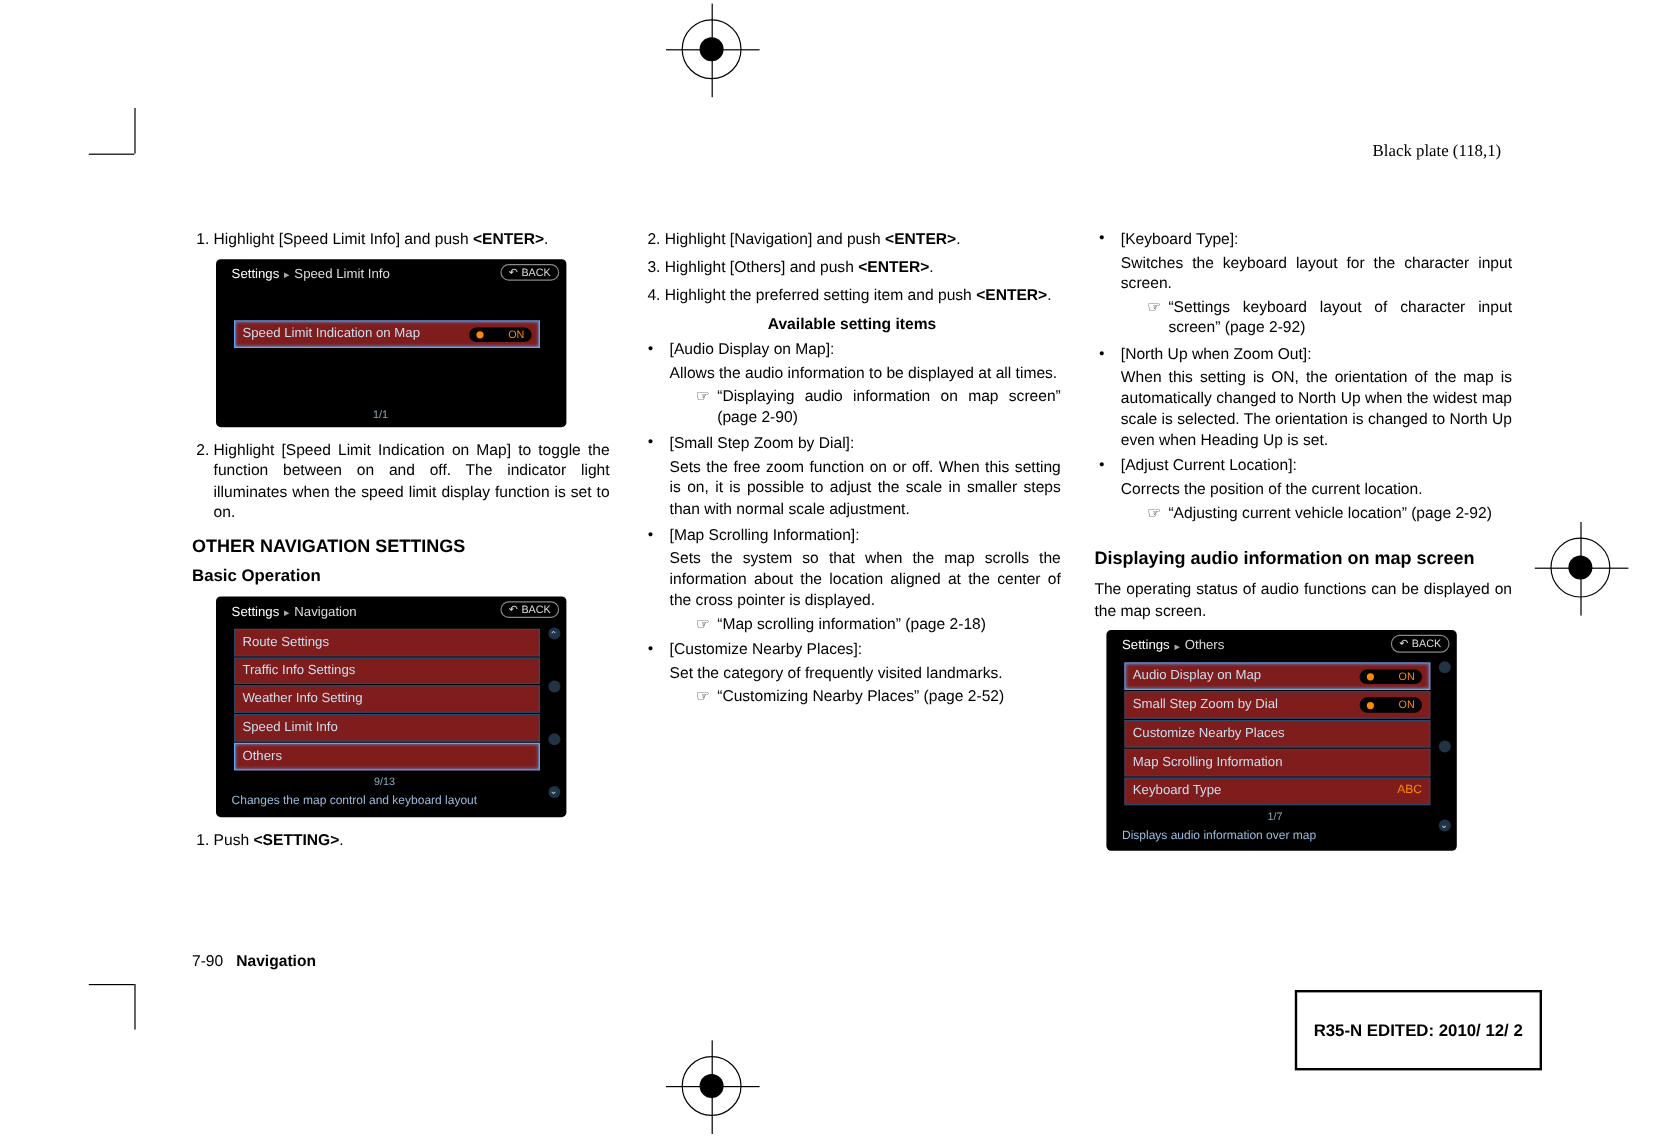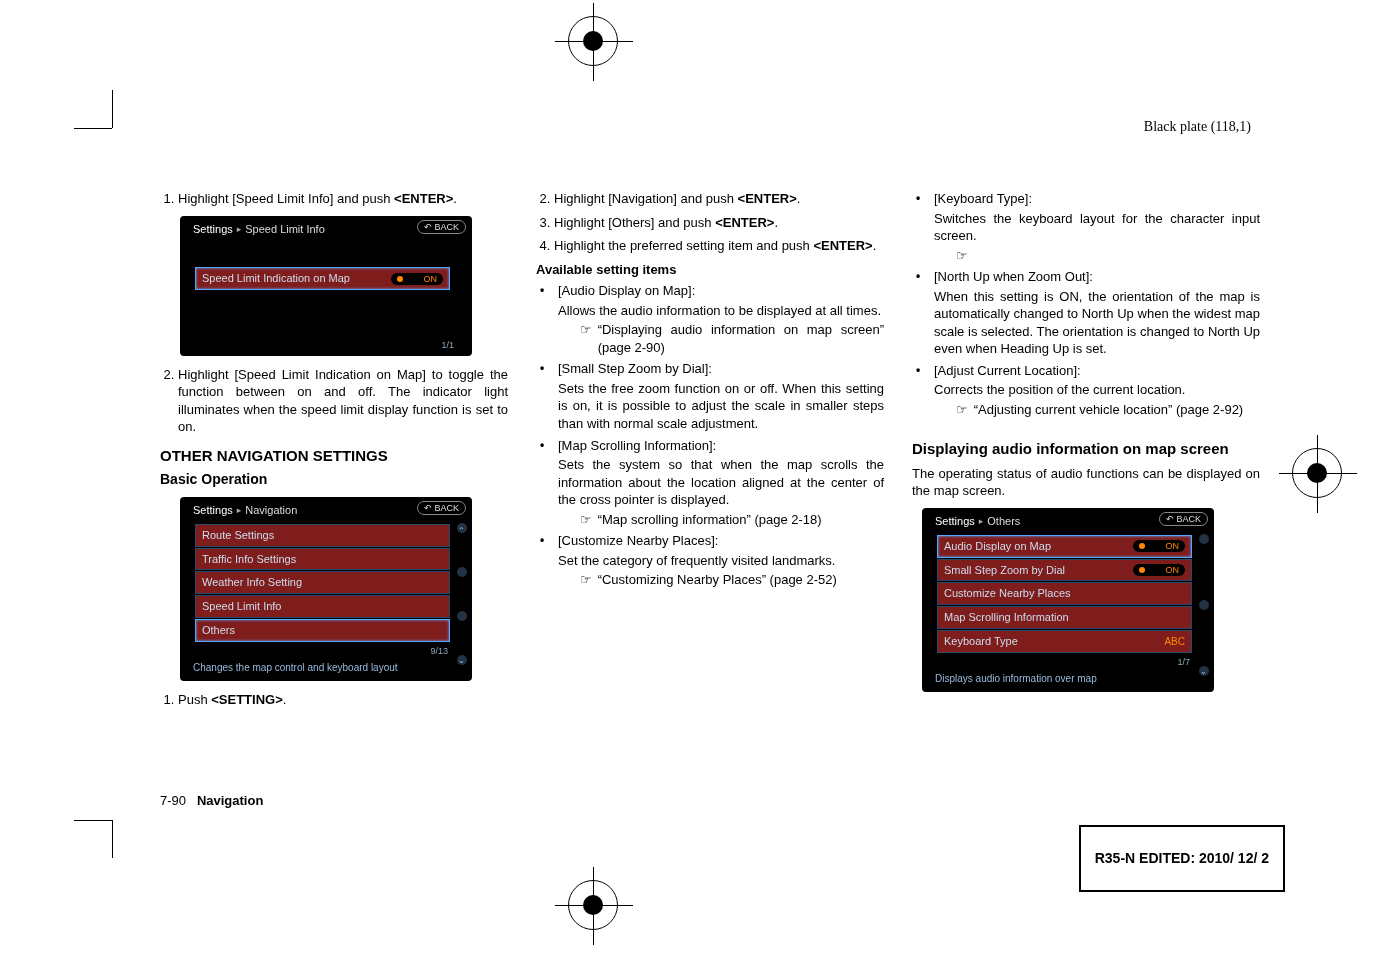--- a/index.html
+++ b/index.html
@@ -95,21 +95,21 @@
   .row.hl { border: 1px solid #5af; box-shadow: 0 0 3px #5af inset; }
   .on-pill {
     background: #000; border-radius: 8px; padding: 0 6px; font-size: 9px;
     display:flex; align-items:center; gap:21px; color:#f80;
   }
   .on-dot { width:6px;height:6px;border-radius:50%;background:#f80;display:inline-block;}
   .side-dots { position:absolute; right:4px; top:26px; bottom:16px; width:12px; display:flex; flex-direction:column; justify-content:space-between; align-items:center;}
   .side-dot { width:10px;height:10px;border-radius:50%;background:#234;}
   .side-dot.up::after{content:"⌃";color:#9cf;font-size:8px;position:relative;top:-1px;left:1px;}
   .side-dot.dn::after{content:"⌄";color:#9cf;font-size:8px;position:relative;top:-3px;left:1px;}
-  .footer-bar { color:#8ab; font-size:9px; text-align:right; padding:2px 18px 0 0;}
+  .footer-bar { color:#8ab; font-size:9px; text-align:center; padding:2px 18px 0 0;}
   .caption-bar { color:#9bd; font-size:10px; padding-top:4px; }
 
   ul.bul { list-style: none; padding-left: 0; }
   ul.bul > li { position: relative; padding-left: 22px; margin-bottom: 4px; text-align: justify; }
   ul.bul > li::before {
     content: "•"; position: absolute; left: 4px; top: 0; font-size: 12px; font-weight: bold;
   }
   ul.bul > li .desc { display:block; margin-top:2px; }
 
   .ref {
@@ -235,21 +235,21 @@
     </ol>
   </div>
 
   <div class="col">
     <ol class="sub" start="2">
       <li><span>Highlight [Navigation] and push </span><span class="bold">&lt;ENTER&gt;</span><span>.</span></li>
       <li><span>Highlight [Others] and push </span><span class="bold">&lt;ENTER&gt;</span><span>.</span></li>
       <li><span>Highlight the preferred setting item and push </span><span class="bold">&lt;ENTER&gt;</span><span>.</span></li>
     </ol>
 
-    <div class="bold" style="margin:6px 0 4px 0;">Available setting items</div>
+    <div class="bold" style="margin:6px 0 4px 0;text-align:center;">Available setting items</div>
 
     <ul class="bul">
       <li>
         <span>[Audio Display on Map]:</span>
         <span class="desc">Allows the audio information to be displayed at all times.</span>
         <div class="ref">
           <span class="ref-icon"></span>
           <span>“Displaying audio information on map screen” (page 2-90)</span>
         </div>
       </li>
@@ -276,20 +276,21 @@
     </ul>
   </div>
 
   <div class="col">
     <ul class="bul">
       <li>
         <span>[Keyboard Type]:</span>
         <span class="desc">Switches the keyboard layout for the character input screen.</span>
         <div class="ref">
           <span class="ref-icon"></span>
+          <span>“Settings keyboard layout of character input screen” (page 2-92)</span>
         </div>
       </li>
       <li>
         <span>[North Up when Zoom Out]:</span>
         <span class="desc">When this setting is ON, the orientation of the map is automatically changed to North Up when the widest map scale is selected. The orientation is changed to North Up even when Heading Up is set.</span>
       </li>
       <li>
         <span>[Adjust Current Location]:</span>
         <span class="desc">Corrects the position of the current location.</span>
         <div class="ref">

